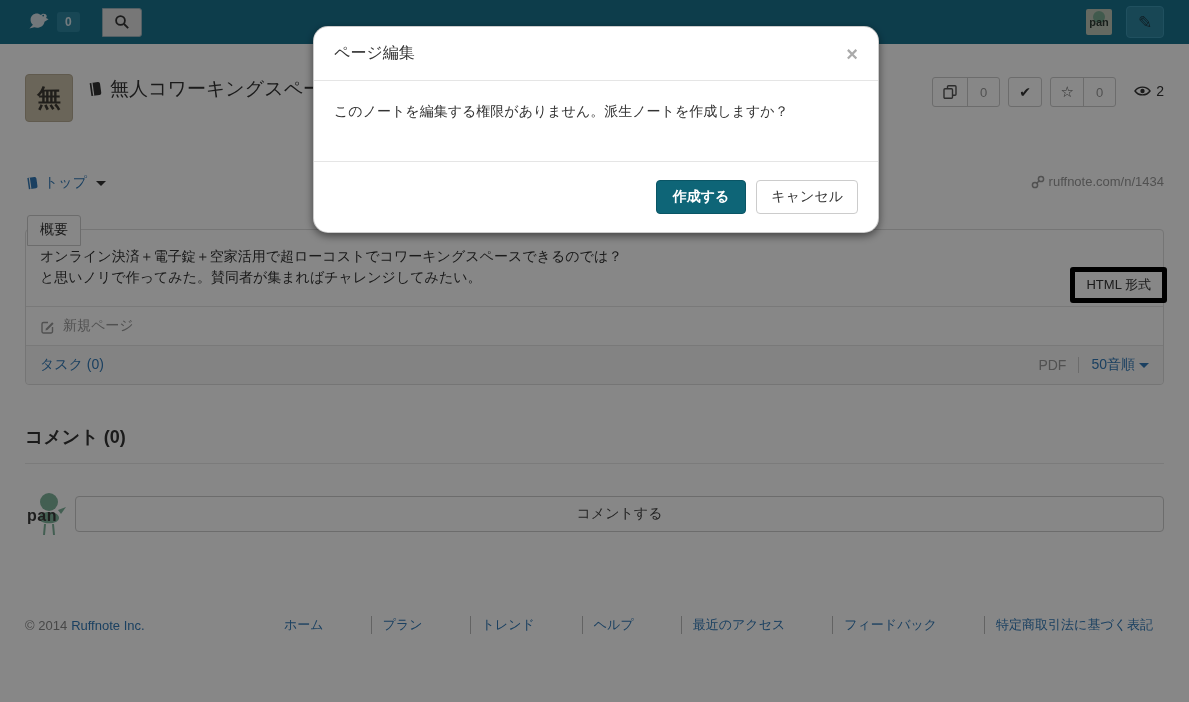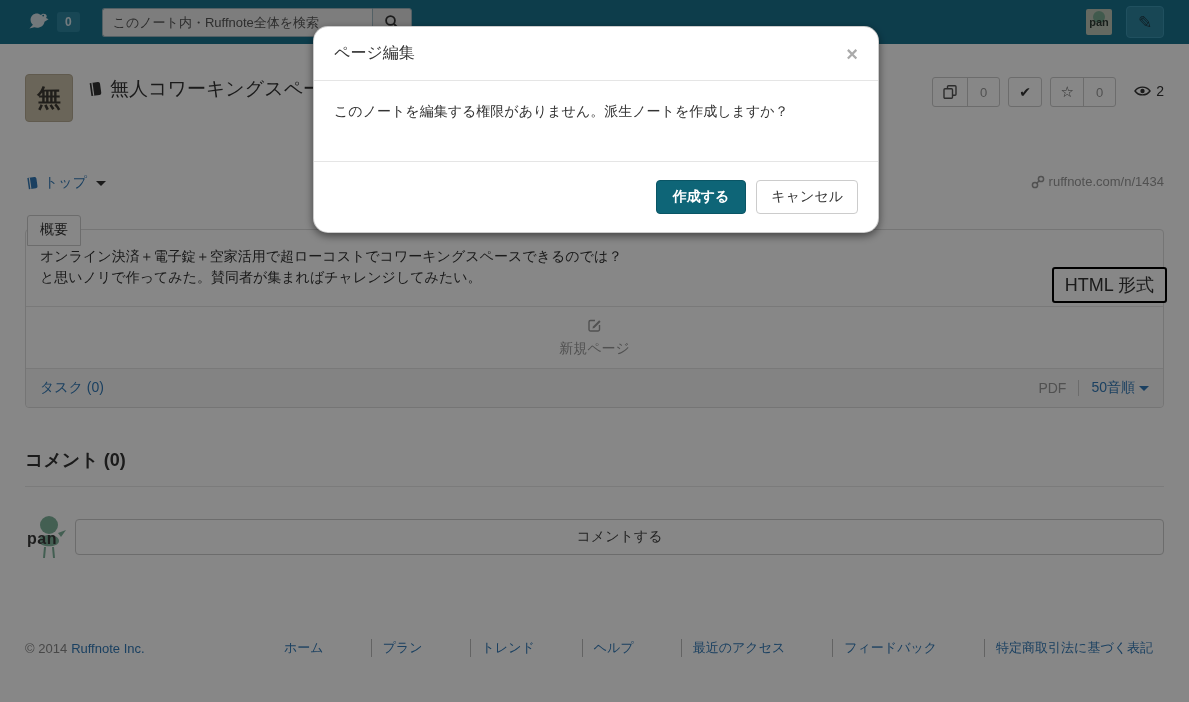--- a/index.html
+++ b/index.html
@@ -89,32 +89,32 @@
   .panel-wrap { margin-top:37px; position:relative; }
   .overview-tab {
     position:absolute; top:-14px; left:2px; z-index:2; background:#fff;
     border:1px solid #ccc; border-radius:3px 3px 0 0; padding:5px 12px 6px;
     font-size:14px; color:#333; cursor:pointer;
   }
   .panel { border:1px solid #ddd; border-radius:4px; background:#fff; }
   .overview-section { padding:16px 14px 18px; position:relative; border-bottom:1px solid #e5e5e5; }
   .overview-section p { line-height:21px; font-size:14px; color:#333; }
   .html-format-btn {
-    position:absolute; right:-4px; bottom:3px; background:#fff; border:2px solid #000000;
-    border-radius:3px; padding:4px 11px; font-size:18px; color:#333; cursor:pointer;
+    position:absolute; right:-4px; bottom:3px; background:#fff; border:5px solid #000000;
+    border-radius:3px; padding:4px 11px; font-size:13px; color:#333; cursor:pointer;
   }
   .page-row {
     display:flex; align-items:center; gap:8px; padding:10px 14px;
     border-bottom:1px solid #e5e5e5; cursor:pointer;
   }
   .page-row .page-title { color:#333; font-size:14px; }
   .page-row .page-time { color:#999; font-size:12px; margin-left:2px; }
   .new-page-row {
     display:flex; align-items:center; gap:8px; padding:10px 14px;
-    border-bottom:1px solid #e5e5e5; color:#999; font-size:14px; cursor:pointer;flex-direction:column;
+    border-bottom:1px solid #e5e5e5; color:#999; font-size:14px; cursor:pointer;
   }
   .panel-footer {
     display:flex; align-items:center; background:#f7f7f7; padding:10px 14px;
     border-radius:0 0 4px 4px;
   }
   .tasks-link { color:#337ab7; font-size:14px; cursor:pointer; }
   .panel-footer-right { margin-left:auto; display:flex; align-items:center; }
   .pdf-link { color:#999; font-size:14px; cursor:pointer; padding-right:12px; border-right:1px solid #ccc; }
   .sort-link { color:#337ab7; font-size:14px; cursor:pointer; margin-left:12px; display:flex; align-items:center; }
   .sort-link .caret-down { border-top-color:#337ab7; }
@@ -185,21 +185,20 @@
   <div class="brand">
     <span class="icon">
       <svg width="26" height="22" viewBox="0 0 26 22">
         <path fill="#d7e3e8" d="M21.8,5.2 c-0.6,-2.6 -4.2,-3.2 -5.8,-1.1 c-3.9,-3.4 -9.8,-1 -10.4,3.8 c-0.3,2.5 0.8,4.6 2.3,5.9 L4.4,17.5 l4.8,-1.2 c4.9,1.6 9.7,-1.1 10.3,-5.6 l4,-2.4 l-2.4,-1.4 z"></path>
         <circle cx="18.2" cy="4.6" r="0.9" fill="#19738f"></circle>
       </svg>
     </span>
   </div>
   <span class="nav-badge">0</span>
   <div class="searchbar">
-    <input class="search-input" type="text" placeholder="このノート内・Ruffnote全体を検索" style="">
     <div class="search-btn">
       <span class="icon">
         <svg width="16" height="16" viewBox="0 0 16 16">
           <circle cx="6.5" cy="6.5" r="4.4" fill="none" stroke="#333" stroke-width="1.8"></circle>
           <line x1="10" y1="10" x2="14.2" y2="14.2" stroke="#333" stroke-width="1.8"></line>
         </svg>
       </span>
     </div>
   </div>
   <div class="nav-right">

